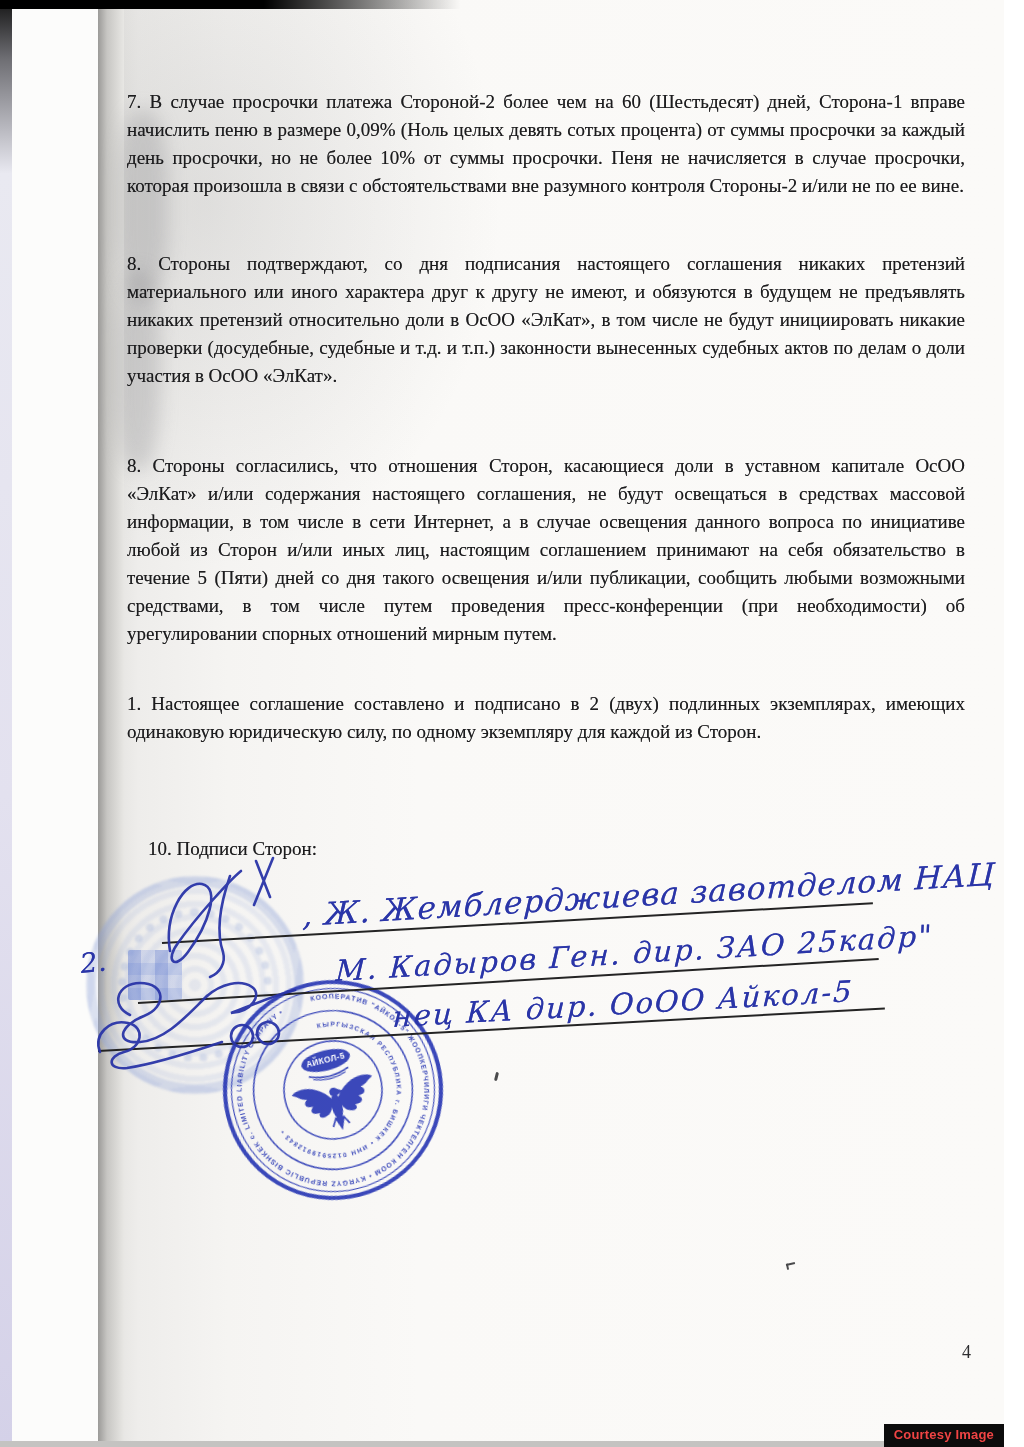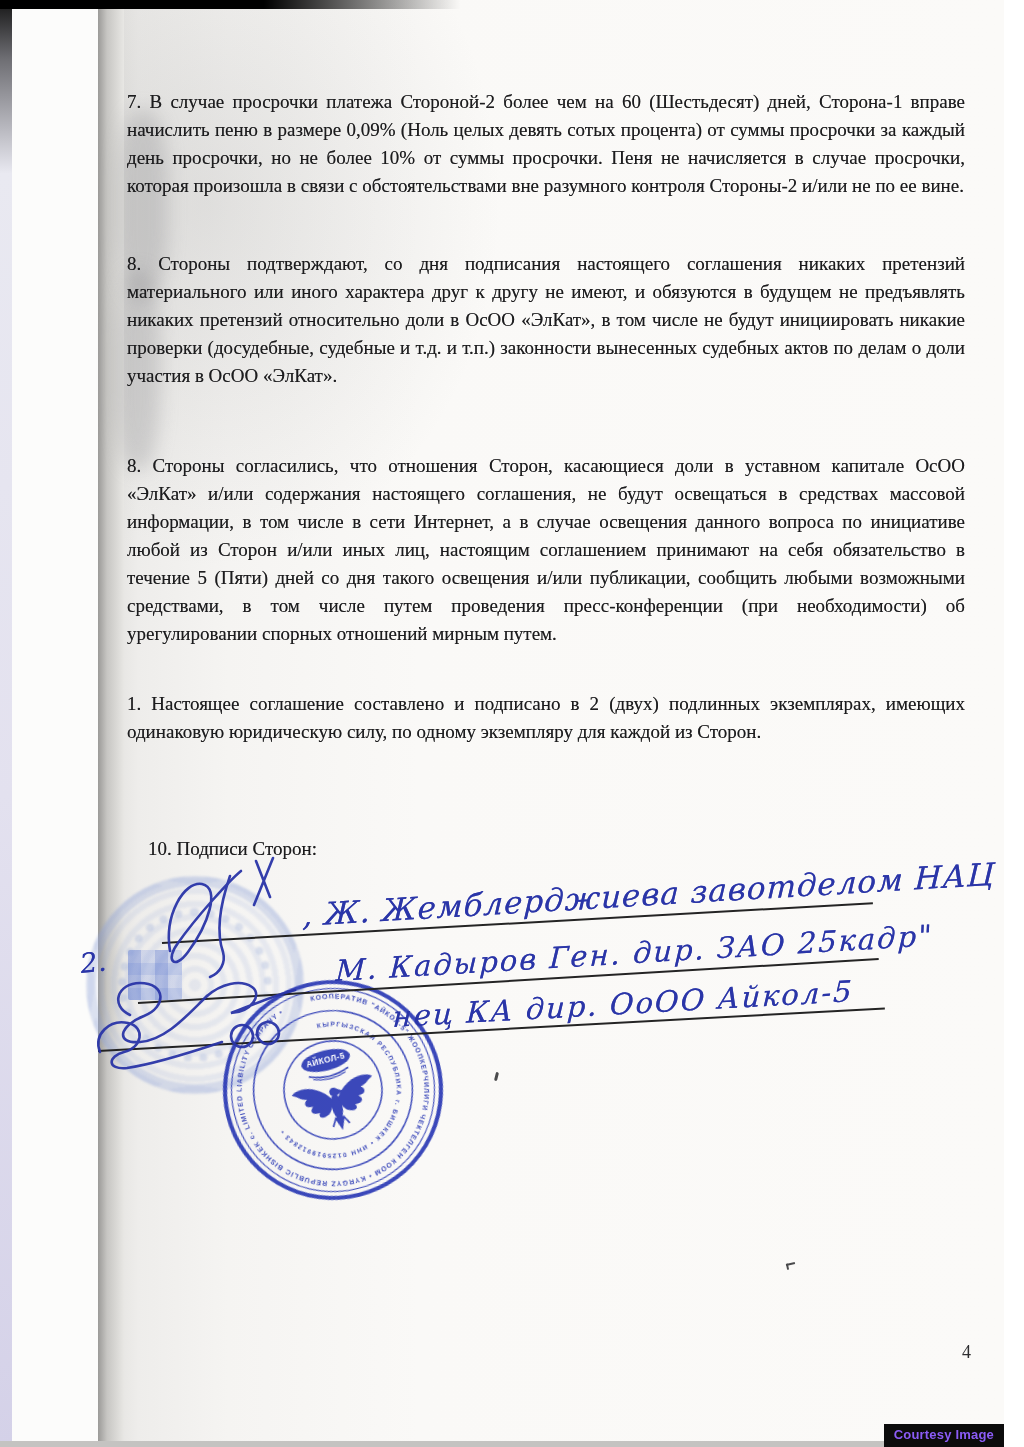--- a/index.html
+++ b/index.html
@@ -58,21 +58,21 @@
 
   
   .stamp{position:absolute;left:213px;top:970px;width:240px;height:240px;z-index:4;
          transform:rotate(-14deg);opacity:.92;filter:blur(.3px);}
   .ring-t{font:700 7.5px "Liberation Sans",sans-serif;letter-spacing:1.1px;fill:#2b3ab5;}
   .ring-i{font:700 7px "Liberation Sans",sans-serif;letter-spacing:1.5px;fill:#2b3ab5;}
   .banner-t{font:700 9px "Liberation Sans",sans-serif;fill:#ffffff;text-anchor:middle;letter-spacing:.5px;}
 
   
   .page-num{position:absolute;left:962px;top:1342px;font-size:18px;color:#2e2e30;z-index:5;}
-  .badge{position:absolute;right:0;bottom:0;background:#0c0c0c;color:#8b5cf6;z-index:9;
+  .badge{position:absolute;right:0;bottom:0;background:#0c0c0c;color:#ef4444;z-index:9;
          font:700 13px/19px "Liberation Sans",sans-serif;padding:1px 10px 3px 10px;letter-spacing:.2px;}
   .speck{position:absolute;background:#4a4a4c;z-index:5;}
   .speck1{left:495px;top:1072px;width:3px;height:9px;transform:rotate(14deg);border-radius:2px;}
   .speck2{left:786px;top:1263px;width:9px;height:2px;transform:rotate(-12deg);}
   .speck2::after{content:"";position:absolute;left:0;top:0;width:2px;height:6px;background:#4a4a4c;}
 </style>
 </head>
 <body>
 
 <div class="scan">

